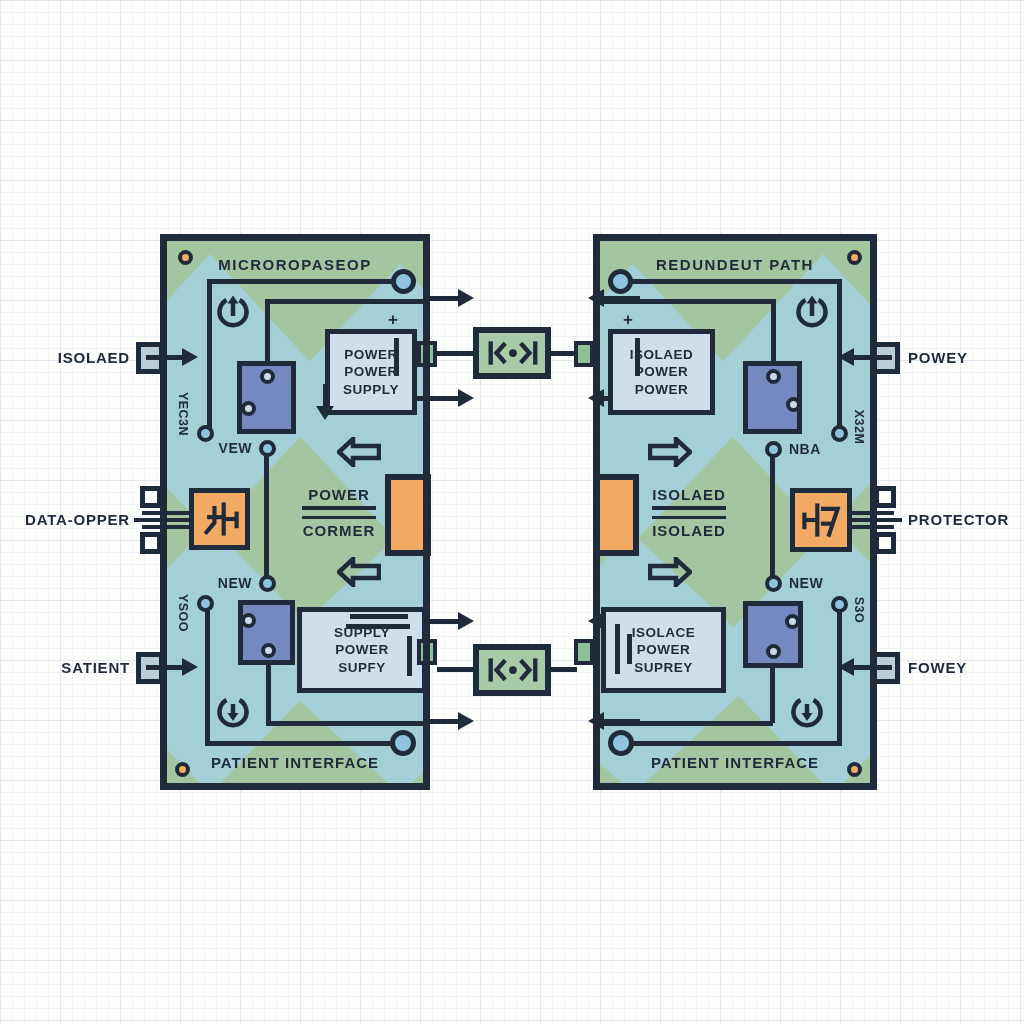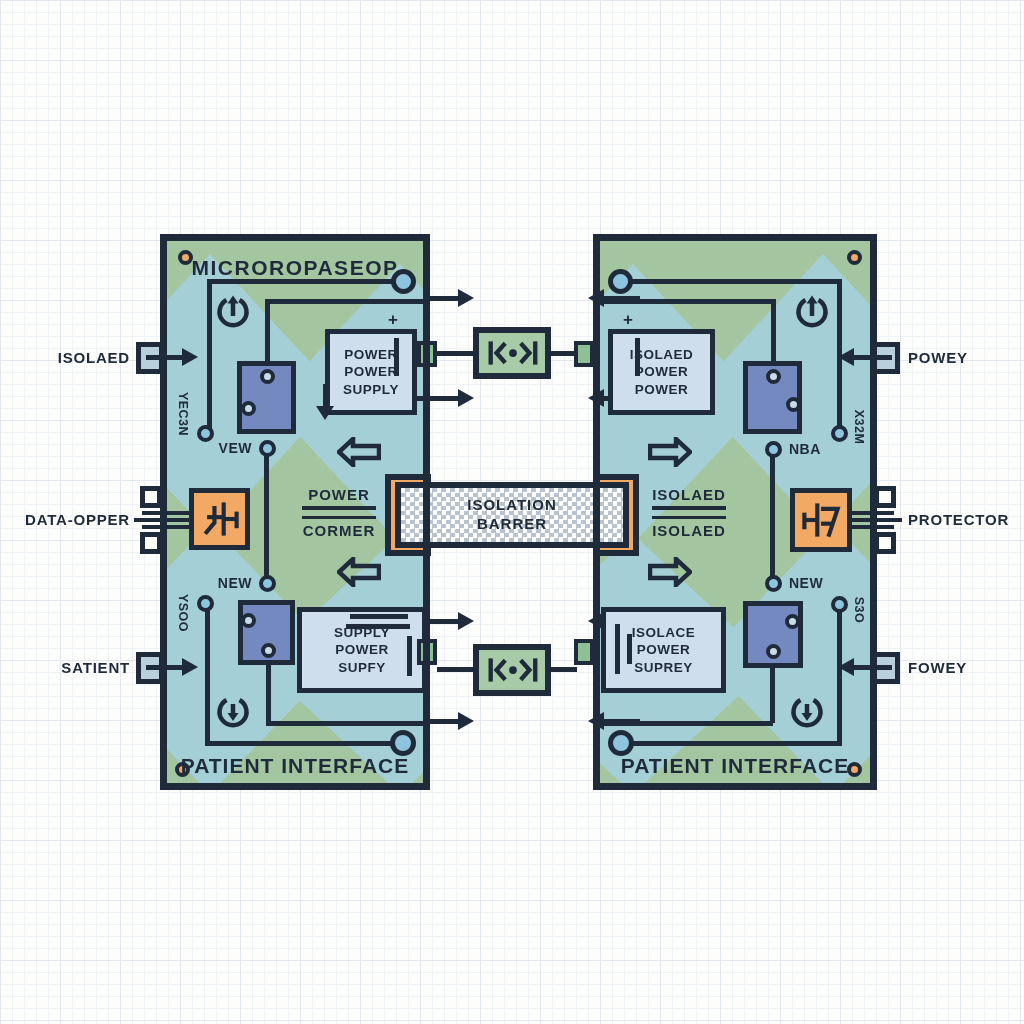--- a/index.html
+++ b/index.html
@@ -27,21 +27,21 @@
   .supply{position:absolute;background:#cfdeed;border:5px solid #1f2b3a;box-sizing:border-box;z-index:12;
     display:flex;flex-direction:column;align-items:center;justify-content:center;
     font-weight:bold;font-size:13.5px;line-height:1.3;letter-spacing:.5px;text-align:center;}
   .obox{position:absolute;background:#f2a963;border:5px solid #1f2b3a;box-sizing:border-box;z-index:15;display:flex;align-items:center;justify-content:center;}
   .tab{position:absolute;background:#8fbf97;border:4px solid #1f2b3a;box-sizing:border-box;z-index:30;}
   .port{position:absolute;background:#b9cfdc;border:5px solid #1f2b3a;box-sizing:border-box;z-index:8;}
   .notch{position:absolute;background:#fdfdfc;border:5px solid #1f2b3a;box-sizing:border-box;z-index:8;}
   .lbl{position:absolute;font-weight:bold;font-size:15px;letter-spacing:.8px;white-space:nowrap;z-index:25;}
   .lbl.sm{font-size:14px;letter-spacing:.5px;}
   .vert{position:absolute;font-weight:bold;font-size:12.5px;letter-spacing:.5px;text-align:center;transform:rotate(90deg);z-index:25;}
-  .title{position:absolute;left:0;right:0;text-align:center;font-weight:bold;font-size:21px;letter-spacing:1.5px;z-index:25;}
+  .title{position:absolute;left:0;right:0;text-align:center;font-weight:bold;font-size:15px;letter-spacing:1.5px;z-index:25;}
   .frac{position:absolute;display:flex;flex-direction:column;align-items:center;z-index:25;font-weight:bold;font-size:15px;letter-spacing:1px;}
   .frac .bar{width:74px;height:3.5px;background:#1f2b3a;margin:3px 0;}
   .tri-r{position:absolute;width:0;height:0;border-top:9px solid transparent;border-bottom:9px solid transparent;border-left:16px solid #1f2b3a;z-index:10;}
   .tri-l{position:absolute;width:0;height:0;border-top:9px solid transparent;border-bottom:9px solid transparent;border-right:16px solid #1f2b3a;z-index:10;}
   .tri-d{position:absolute;width:0;height:0;border-left:9px solid transparent;border-right:9px solid transparent;border-top:14px solid #1f2b3a;z-index:14;}
   .opto{position:absolute;width:78px;height:52px;background:#a6cba6;border:6px solid #1f2b3a;box-sizing:border-box;z-index:12;display:flex;align-items:center;justify-content:center;}
   .cap{position:absolute;width:46px;height:82px;background:#f2a963;border:6px solid #1f2b3a;box-sizing:border-box;z-index:11;}
   .hatch{position:absolute;width:234px;height:66px;border:6px solid #1f2b3a;box-sizing:border-box;z-index:13;
     background:repeating-conic-gradient(#b9c3cd 0% 25%,#ffffff 0% 50%) 0 0/9px 9px;
     display:flex;flex-direction:column;align-items:center;justify-content:center;
@@ -156,20 +156,21 @@
 
     <div class="frame"></div>
   </div>
 
   <div class="block" style="left:593px;top:234px;width:284px;height:556px;">
     <div class="patch" style="left:100px;top:20px;width:260px;height:280px;"></div>
     <div class="patch" style="left:-90px;top:30px;width:260px;height:280px;"></div>
     <div class="patch" style="left:110px;top:290px;width:260px;height:270px;"></div>
     <div class="patch" style="left:-100px;top:300px;width:280px;height:260px;"></div>
 
+    <div class="title" style="top:22px;">REDUNDEUT PATH</div>
     <div class="odot" style="right:15px;top:16px;"></div>
     <div class="node" style="left:15px;top:35px;width:25px;height:25px;"></div>
     <div class="wire" style="left:29px;top:45px;width:217px;height:5px;"></div>
     <div class="wire" style="left:244px;top:45px;width:5px;height:156px;"></div>
     <div class="node sm" style="left:238px;top:191px;width:17px;height:17px;"></div>
 
     <svg class="abs icon" style="left:201px;top:60px;" width="36" height="36" viewBox="0 0 36 36">
       <path class="st" d="M11.5 6 A13.5 13.5 0 1 0 24.5 6"></path>
       <path class="st" d="M18 22 V8"></path>
         <path class="fl" d="M18 1.5 L12.5 9.5 H23.5 Z"></path>
@@ -250,24 +251,20 @@
     <div class="vert" style="left:241px;top:369px;width:50px;">S3O</div>
 
     <div class="title" style="top:520px;letter-spacing:1px;">PATIENT INTERFACE</div>
     <div class="odot" style="right:15px;top:528px;"></div>
 
     <div class="frame"></div>
   </div>
 
   <div class="cap" style="left:385px;top:474px;"></div>
   <div class="cap" style="left:593px;top:474px;"></div>
-  <div class="hatch" style="left:395px;top:482px;">
-    <div>ISOLATION</div>
-    <div>BARRER</div>
-  </div>
 
   <div class="tab" style="left:417px;top:341px;width:20px;height:26px;"></div>
   <div class="tab" style="left:574px;top:341px;width:20px;height:26px;"></div>
   <div class="tab" style="left:417px;top:639px;width:20px;height:26px;"></div>
   <div class="tab" style="left:574px;top:639px;width:20px;height:26px;"></div>
 
   <div class="wire" style="left:437px;top:351px;width:36px;height:5px;"></div>
   <div class="wire" style="left:549px;top:351px;width:28px;height:5px;"></div>
   <div class="wire" style="left:437px;top:667px;width:36px;height:5px;"></div>
   <div class="wire" style="left:549px;top:667px;width:28px;height:5px;"></div>

